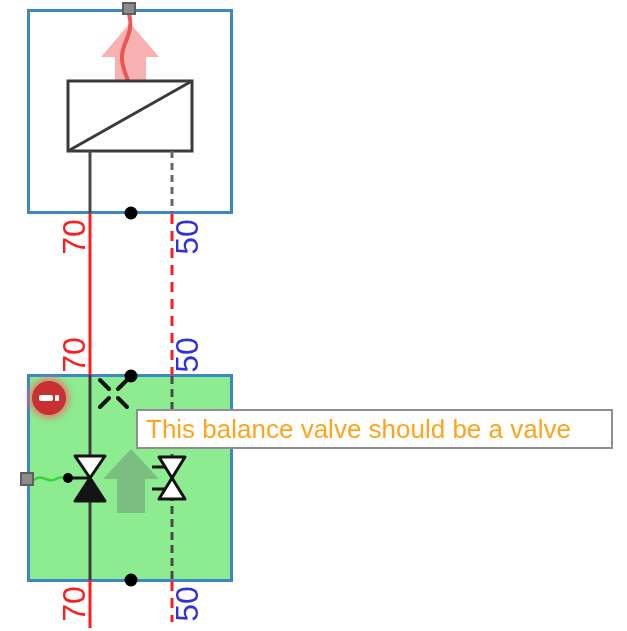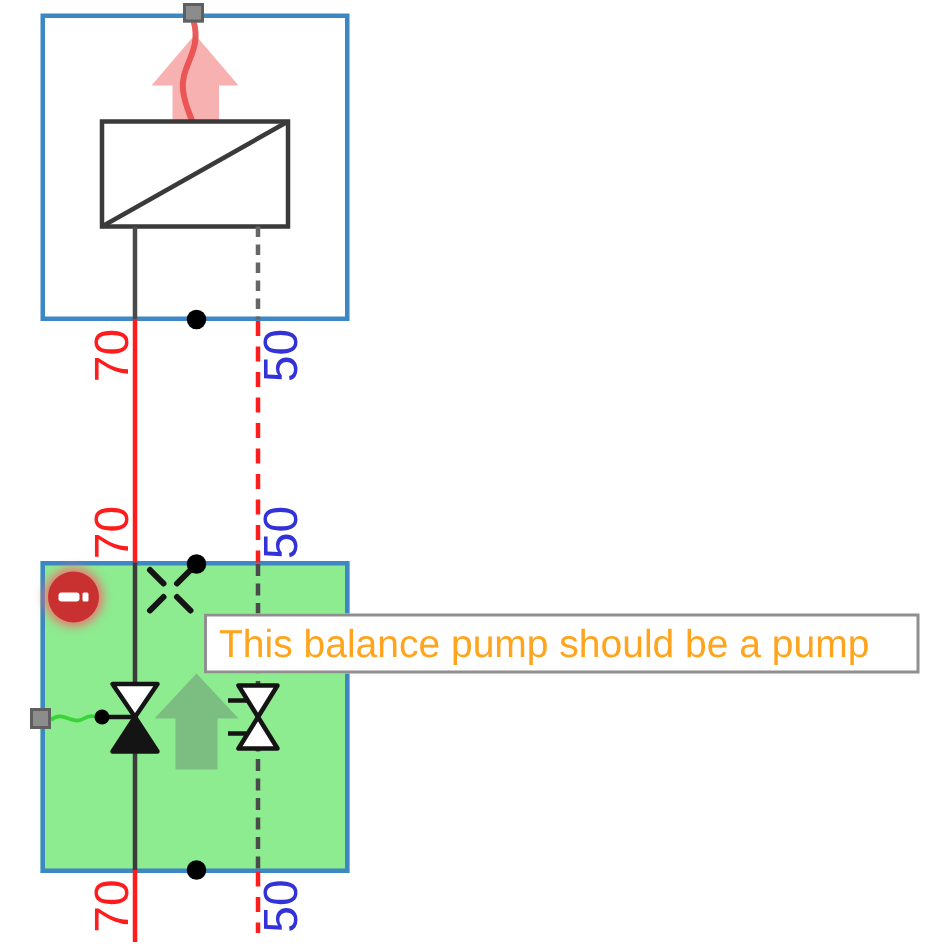--- a/index.html
+++ b/index.html
@@ -123,15 +123,15 @@
   <div id="lbl-supply-mid" class="tlabel supply">70</div>
   <div id="lbl-return-mid" class="tlabel return">50</div>
   <div id="lbl-supply-bottom" class="tlabel supply">70</div>
   <div id="lbl-return-bottom" class="tlabel return">50</div>
 
   <div id="error-badge">
     <span class="bar"></span>
       <span class="dot"></span>
   </div>
 
-  <div id="tooltip">This balance pump should be a pump</div>
+  <div id="tooltip">This balance valve should be a valve</div>
 
 </div>
 
 </body></html>

